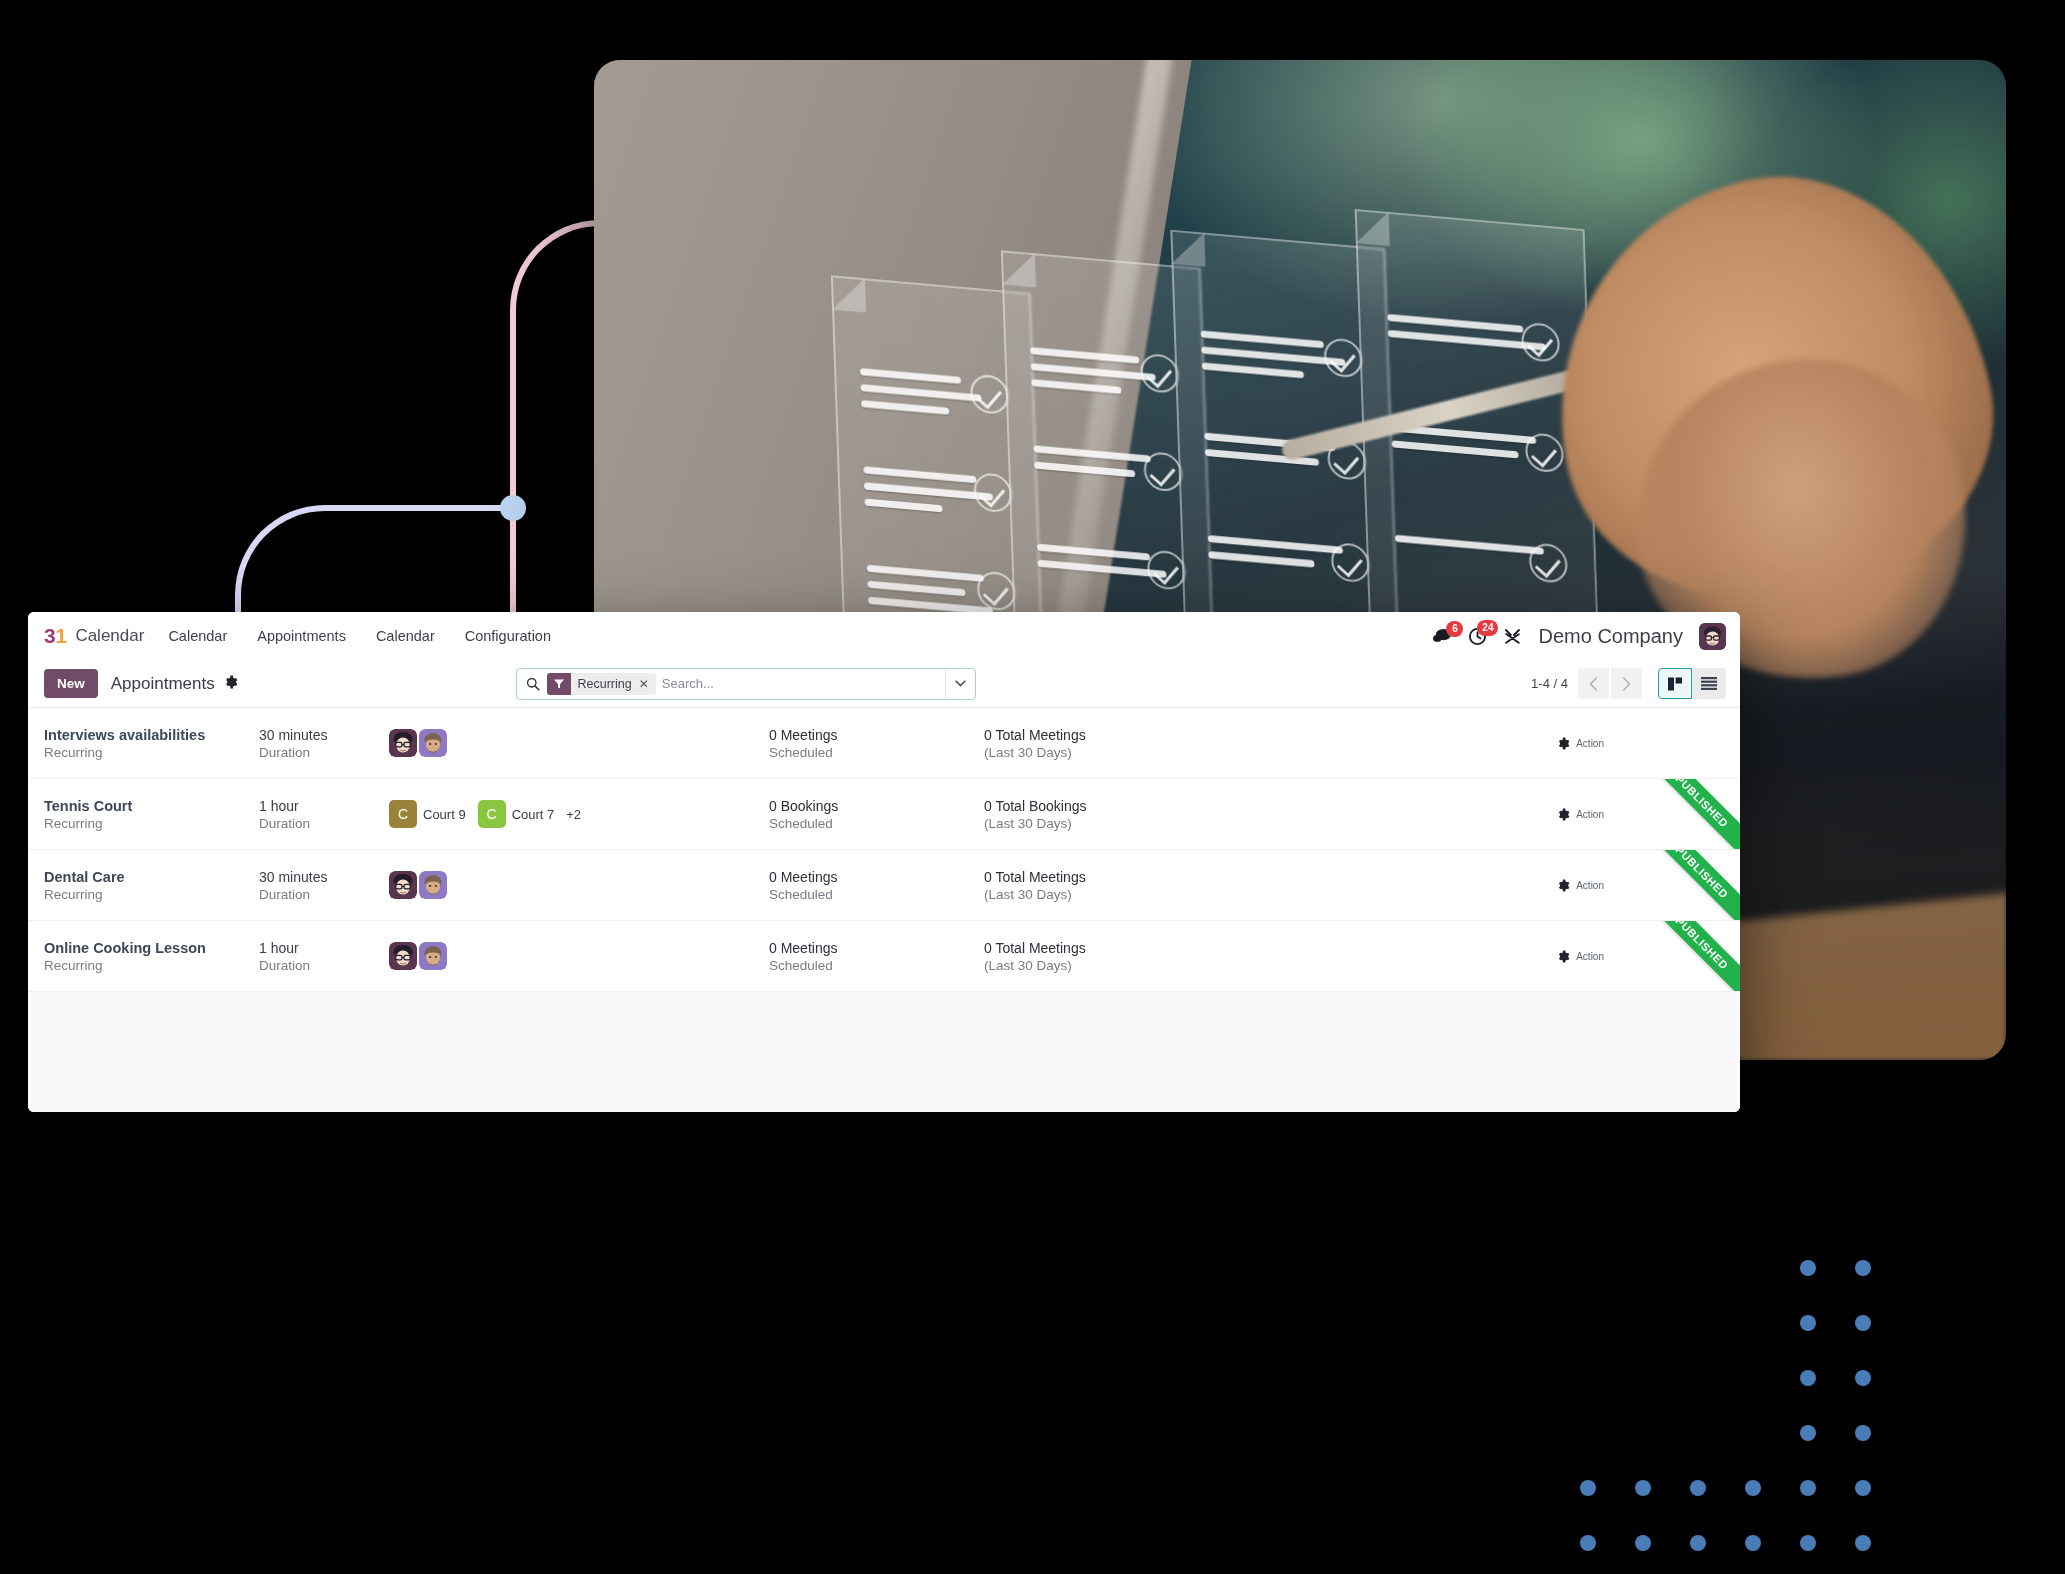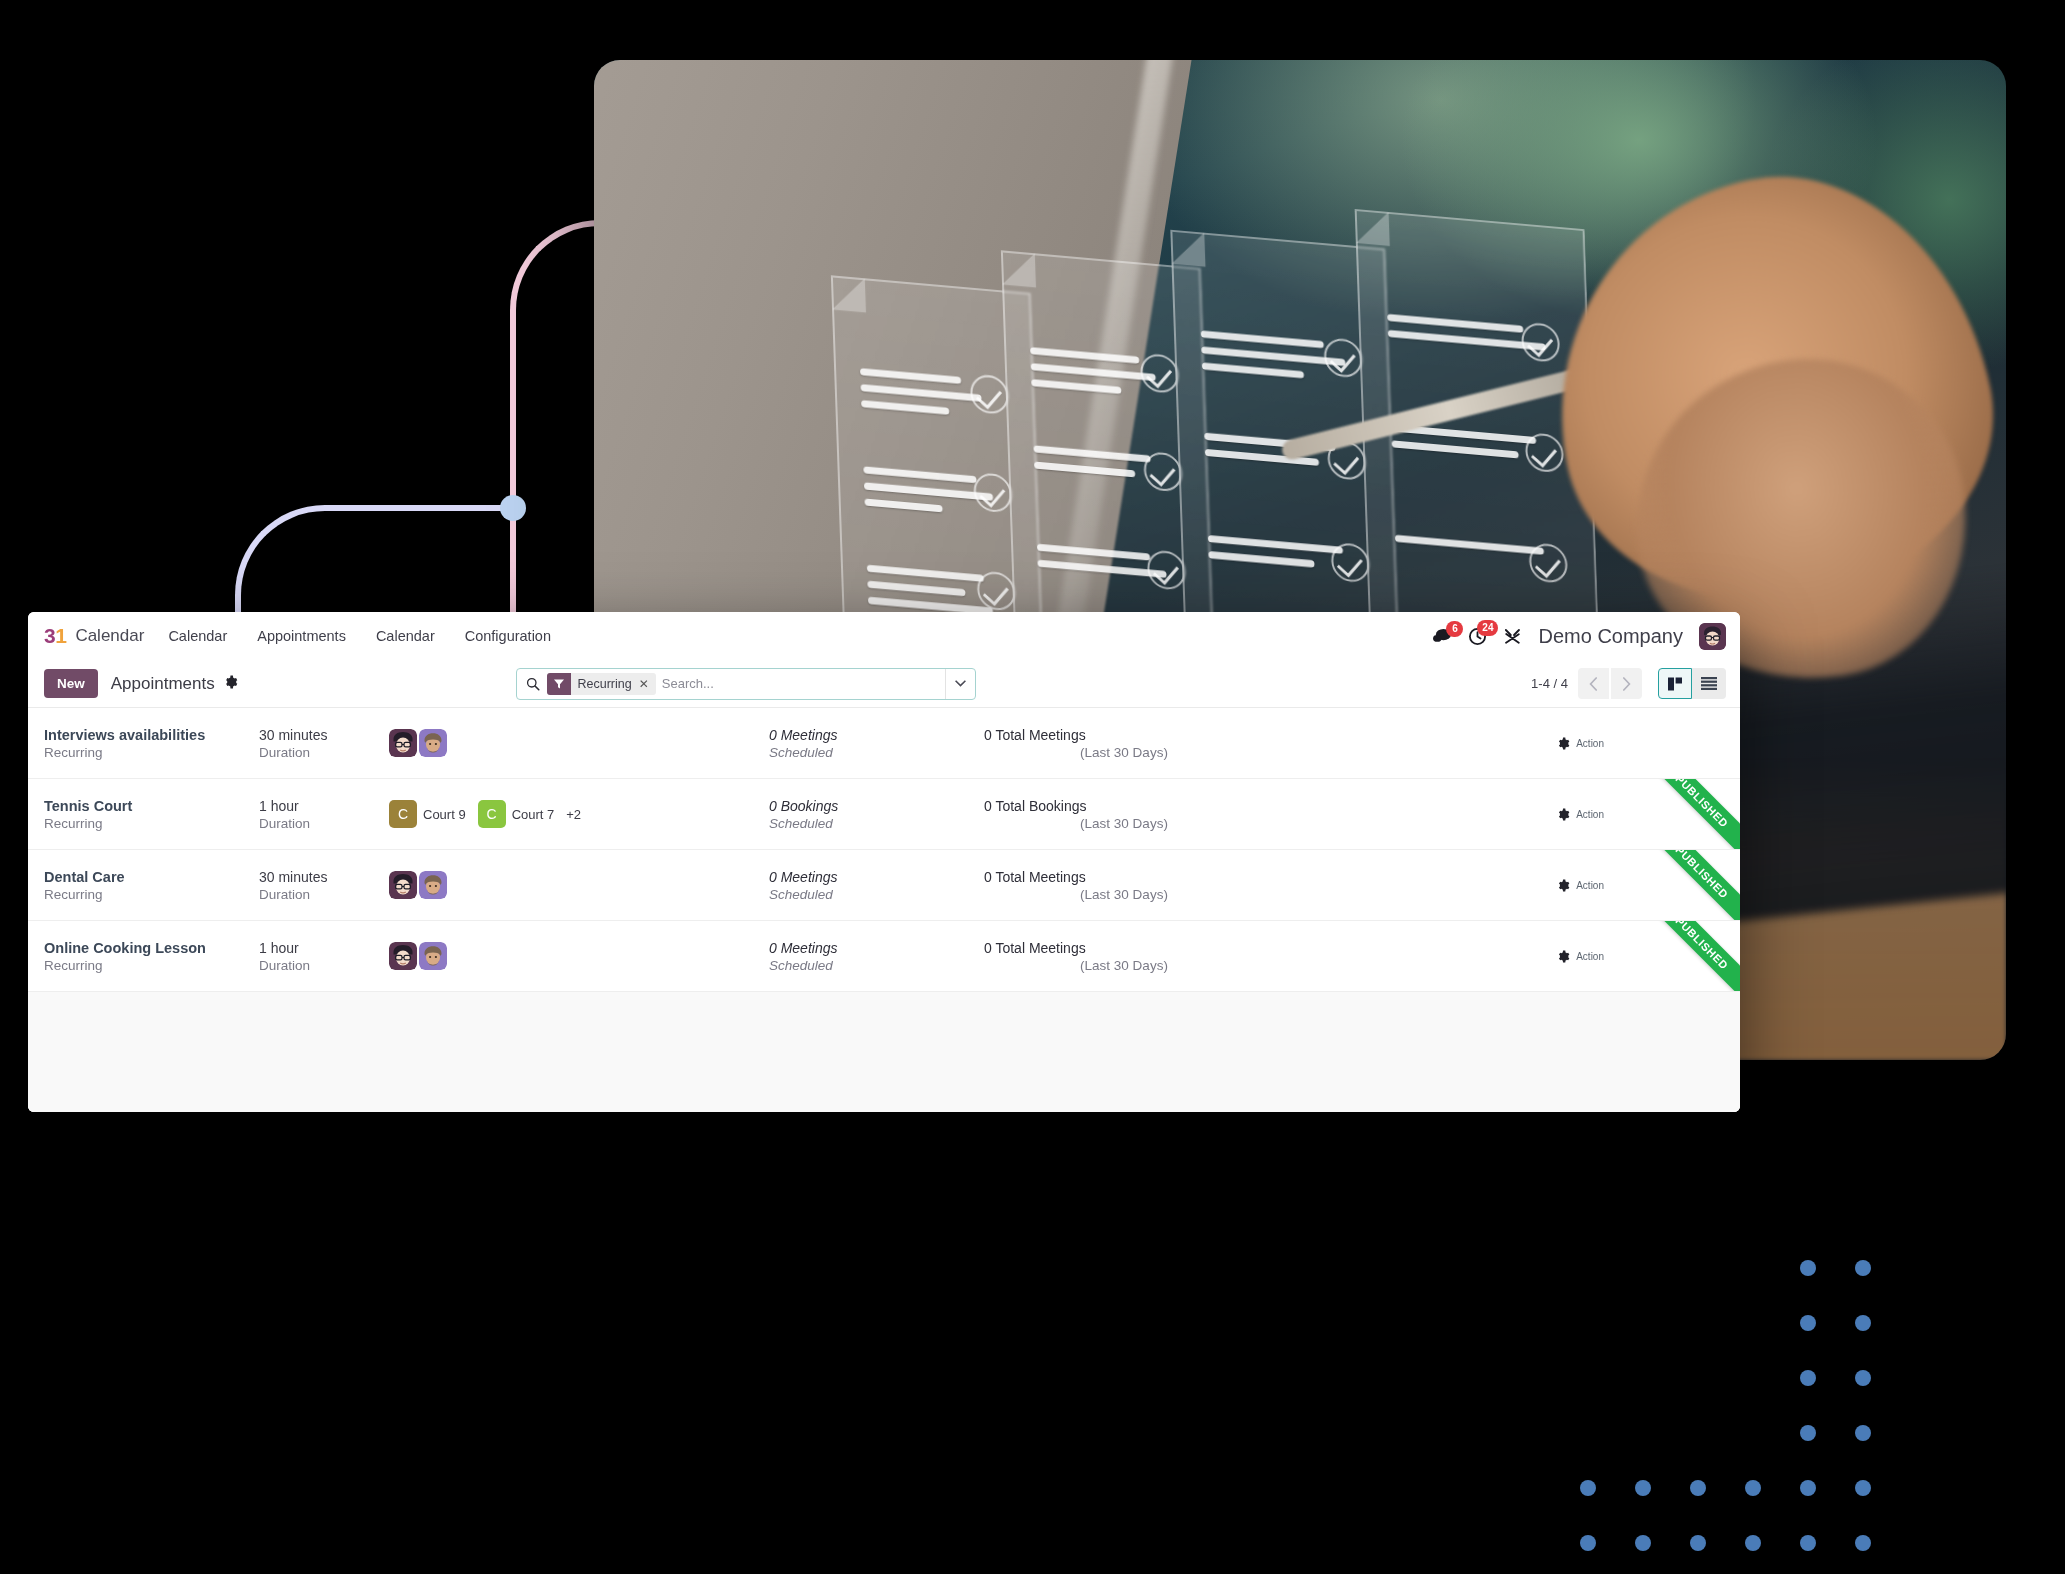--- a/index.html
+++ b/index.html
@@ -300,26 +300,26 @@
     overflow: hidden;
   }
   .cell { display: flex; flex-direction: column; justify-content: center; }
   .cell-name { width: 215px; }
   .cell-name .t1 { font-size: 14.5px; font-weight: 700; color: #3c4858; }
   .cell-name .t2 { font-size: 13.5px; color: #7a7a86; margin-top: 2px; }
   .cell-dur { width: 130px; }
   .cell-dur .t1 { font-size: 14px; color: #3c3c46; }
   .cell-dur .t2 { font-size: 13.5px; color: #7a7a86; margin-top: 2px; }
   .cell-res { width: 380px; display: flex; align-items: center; gap: 2px; }
-  .cell-meet { width: 215px; font-style: italic; }
+  .cell-meet { width: 215px; }
   .cell-meet .t1 { font-size: 14px; color: #2e2e38; }
   .cell-meet .t2 { font-size: 13.5px; color: #7a7a86; margin-top: 2px; }
   .cell-total { width: 280px; }
   .cell-total .t1 { font-size: 14px; color: #2e2e38; }
-  .cell-total .t2 { font-size: 13.5px; color: #7a7a86; margin-top: 2px; text-align: center; }
+  .cell-total .t2 { font-size: 13.5px; color: #7a7a86; margin-top: 2px; }
   .cell-action { margin-left: auto; display: flex; align-items: center; gap: 6px; padding-right: 120px; }
   .cell-action .lbl { font-size: 10px; color: #5c6570; }
 
   .avatar-sm {
     width: 28px; height: 28px; border-radius: 6px;
     position: relative; overflow: hidden; flex: 0 0 auto;
   }
   .res-chip { display: flex; align-items: center; gap: 6px; margin-right: 10px; }
   .res-chip .sq {
     width: 28px; height: 28px; border-radius: 5px;

